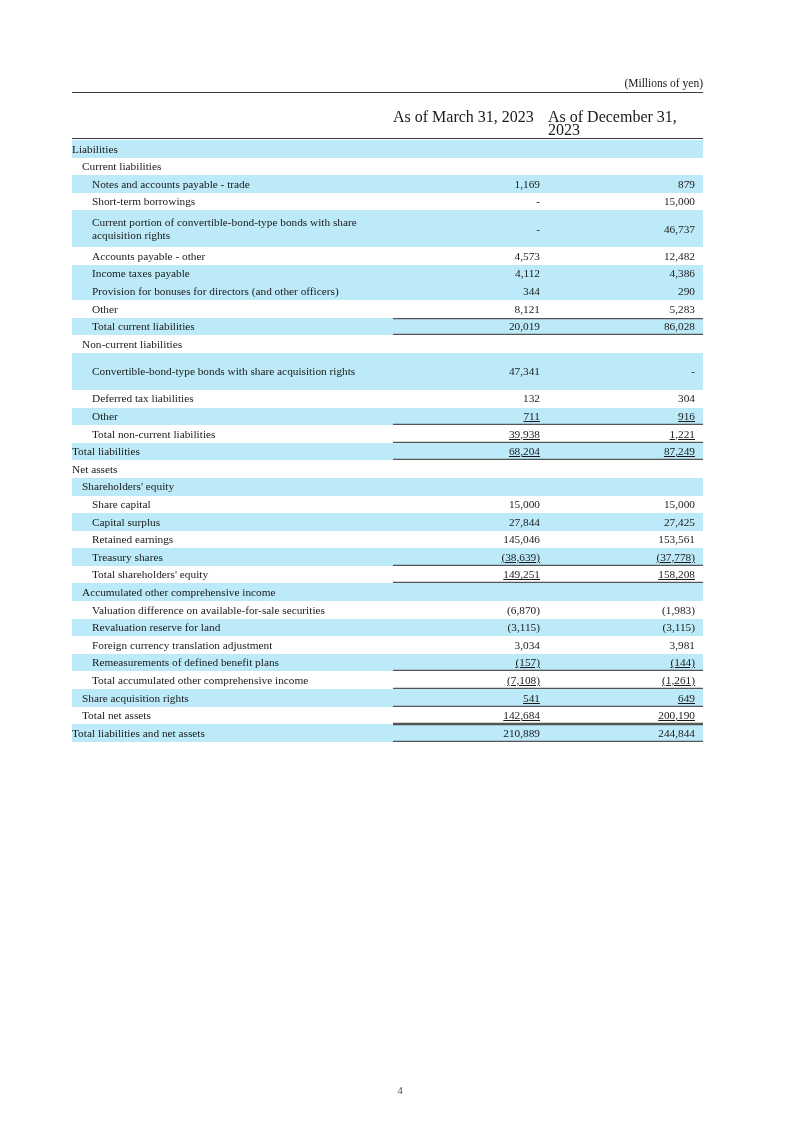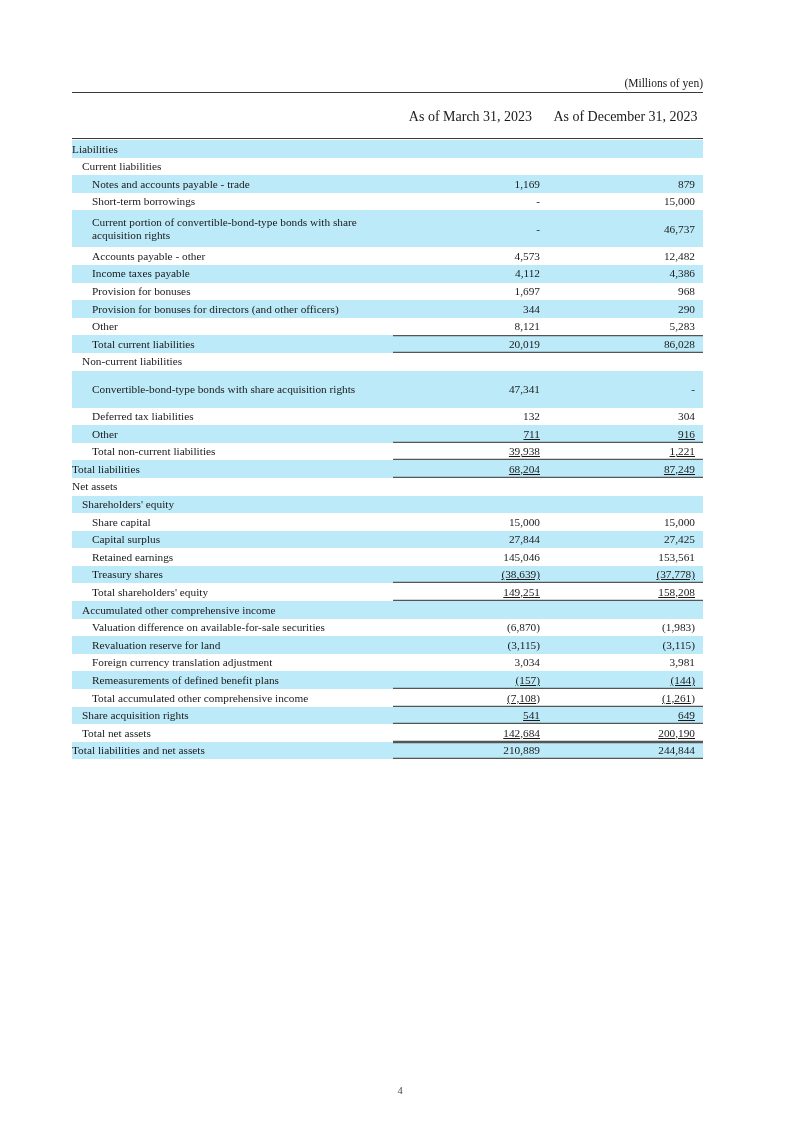--- a/index.html
+++ b/index.html
@@ -49,22 +49,21 @@
     position: absolute;
     left: 72px;
     top: 96px;
     width: 631px;
     height: 38px;
     display: flex;
   }
   .col-headers .ch-label { width: 321px; }
   .col-headers .ch-val {
     width: 155px;
-    text-align: center;
-    font-size: 14px;
+    font-size: 16px;
     line-height: 13px;
     padding-top: 10px;
   }
 
   .header-rule {
     position: absolute;
     left: 72px;
     top: 134px;
     width: 631px;
     height: 0;
@@ -240,34 +239,20 @@
             <span class="lbl-text">Income taxes payable</span>
           </td>
           <td></td>
           <td>
             <span class="val-text">4,112</span>
           </td>
           <td>
             <span class="val-text">4,386</span>
           </td>
         </tr>
-        <tr class="row">
-          <td></td>
-          <td></td>
-          <td colspan="2">
-            <span class="lbl-text">Provision for bonuses</span>
-          </td>
-          <td></td>
-          <td>
-            <span class="val-text">1,697</span>
-          </td>
-          <td>
-            <span class="val-text">968</span>
-          </td>
-        </tr>
         <tr class="row sh">
           <td></td>
           <td></td>
           <td colspan="2">
             <span class="lbl-text">Provision for bonuses for directors (and other officers)</span>
           </td>
           <td></td>
           <td>
             <span class="val-text">344</span>
           </td>

